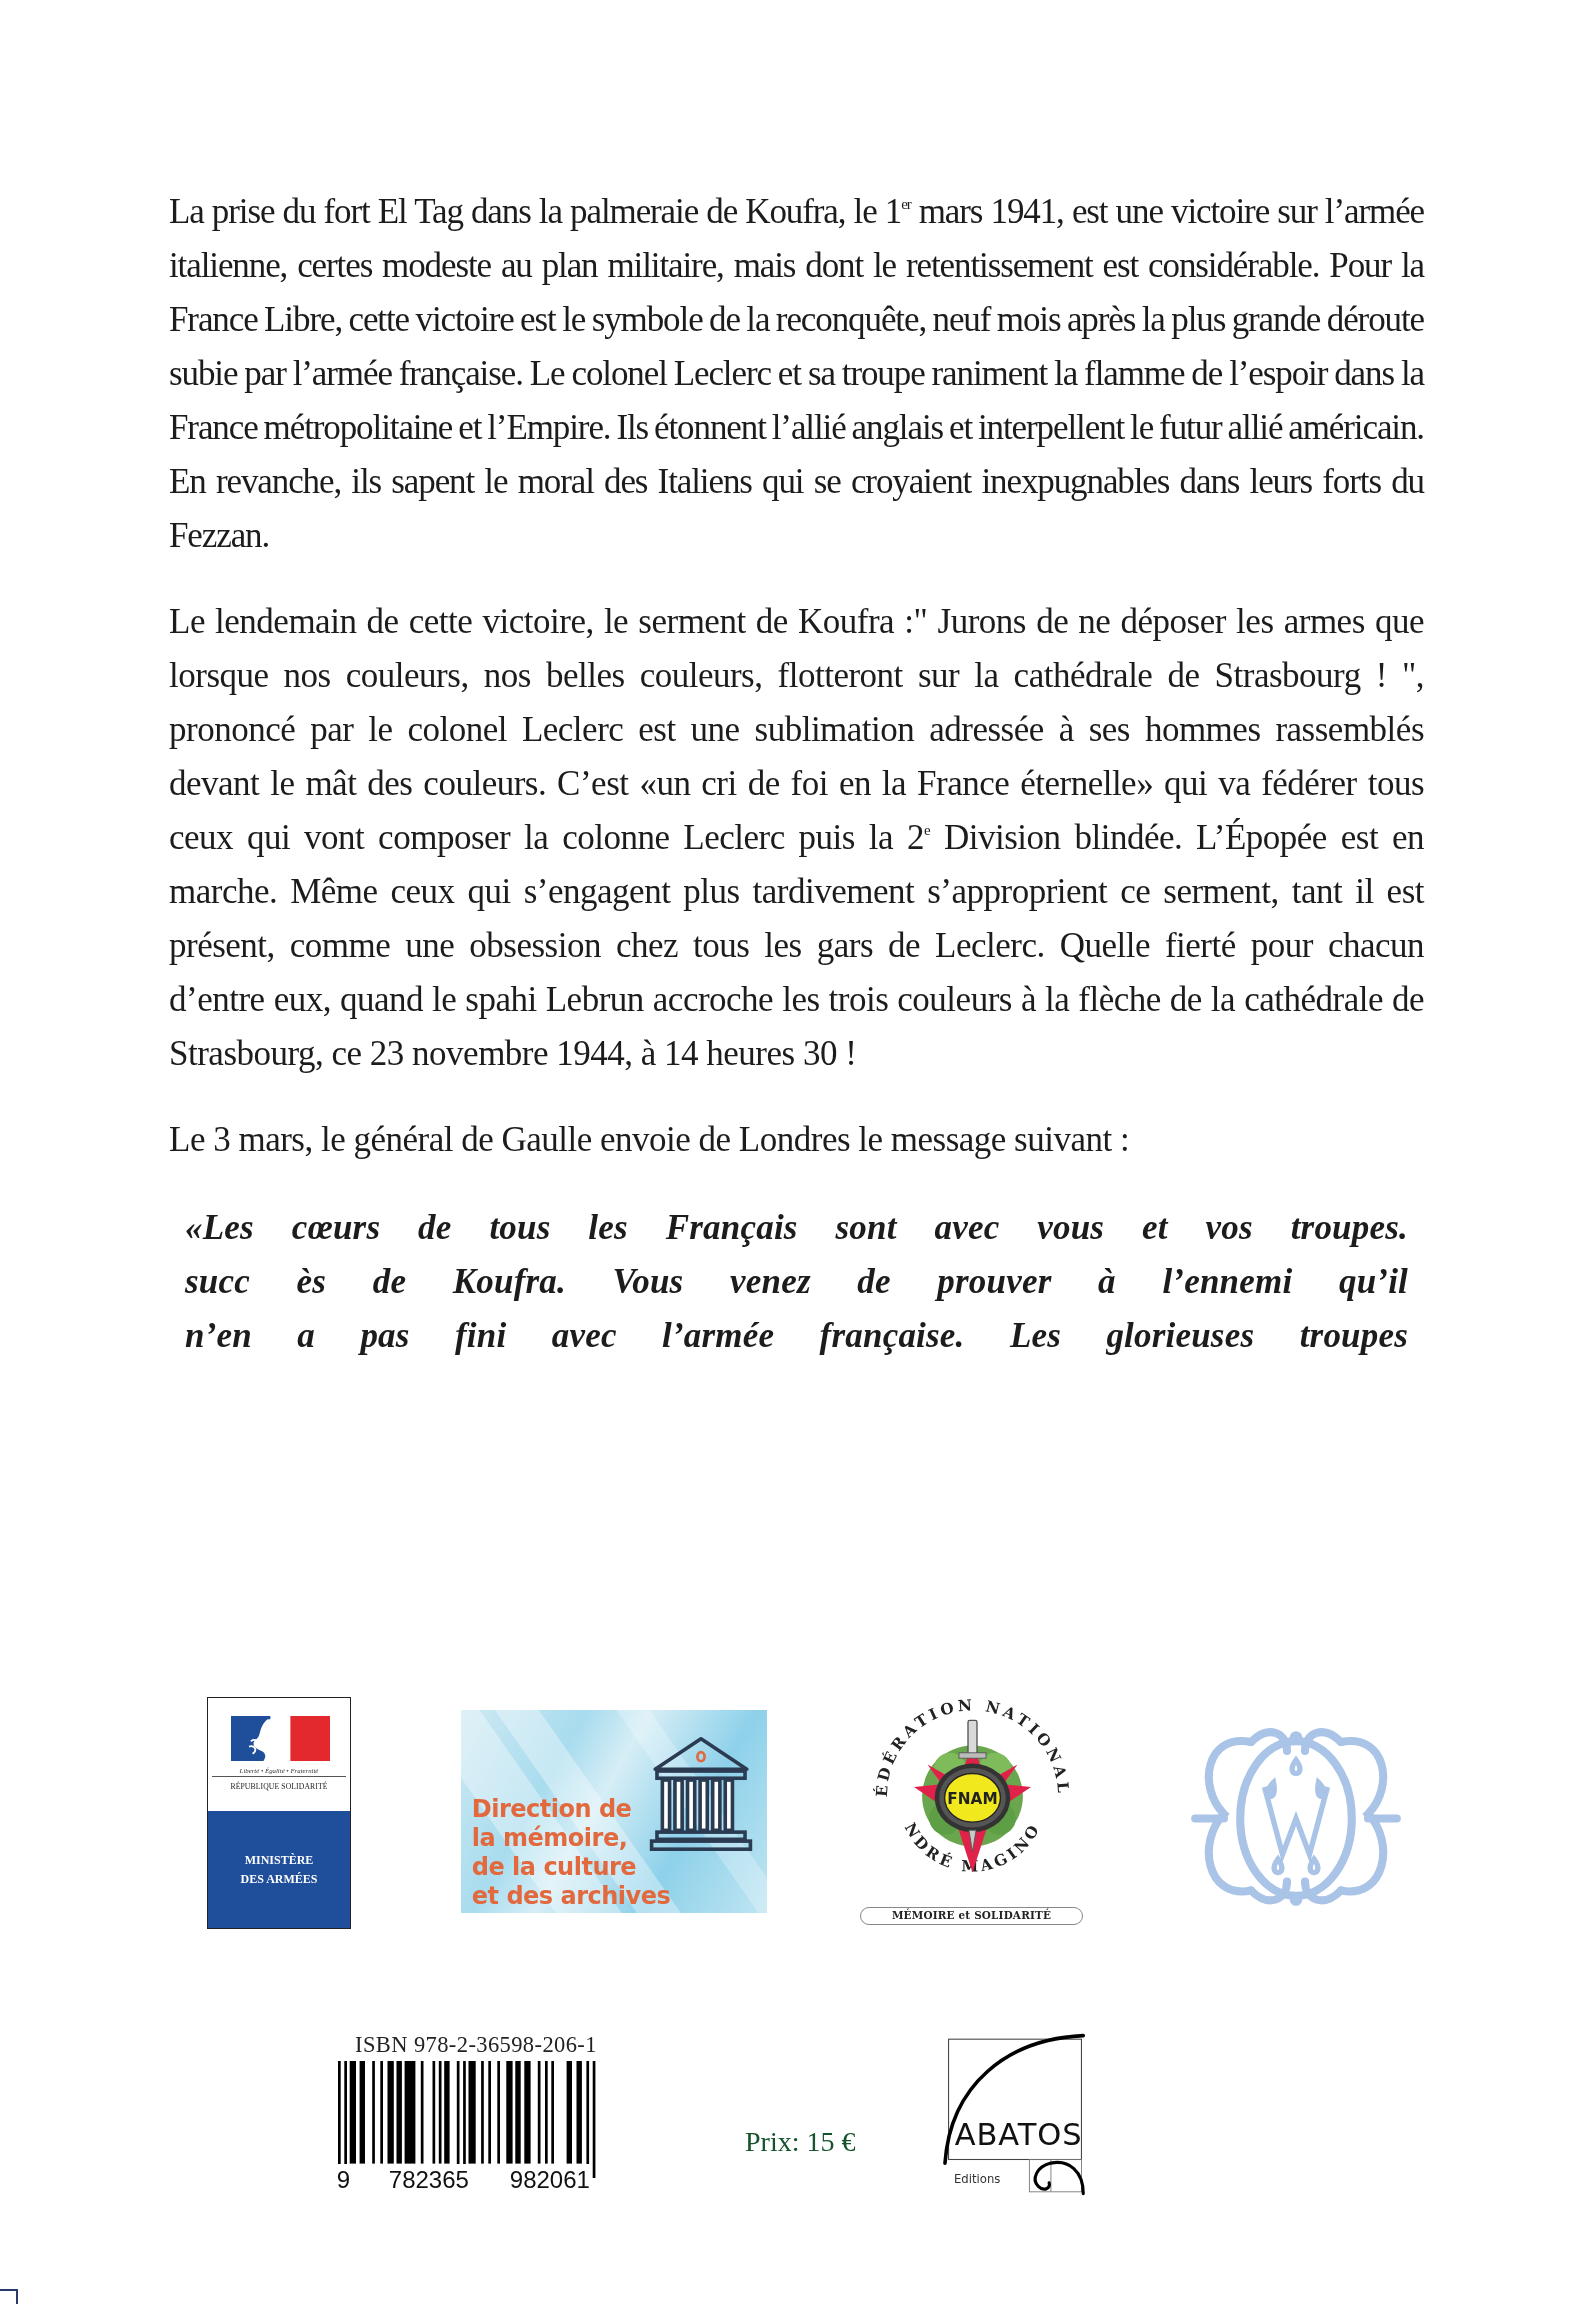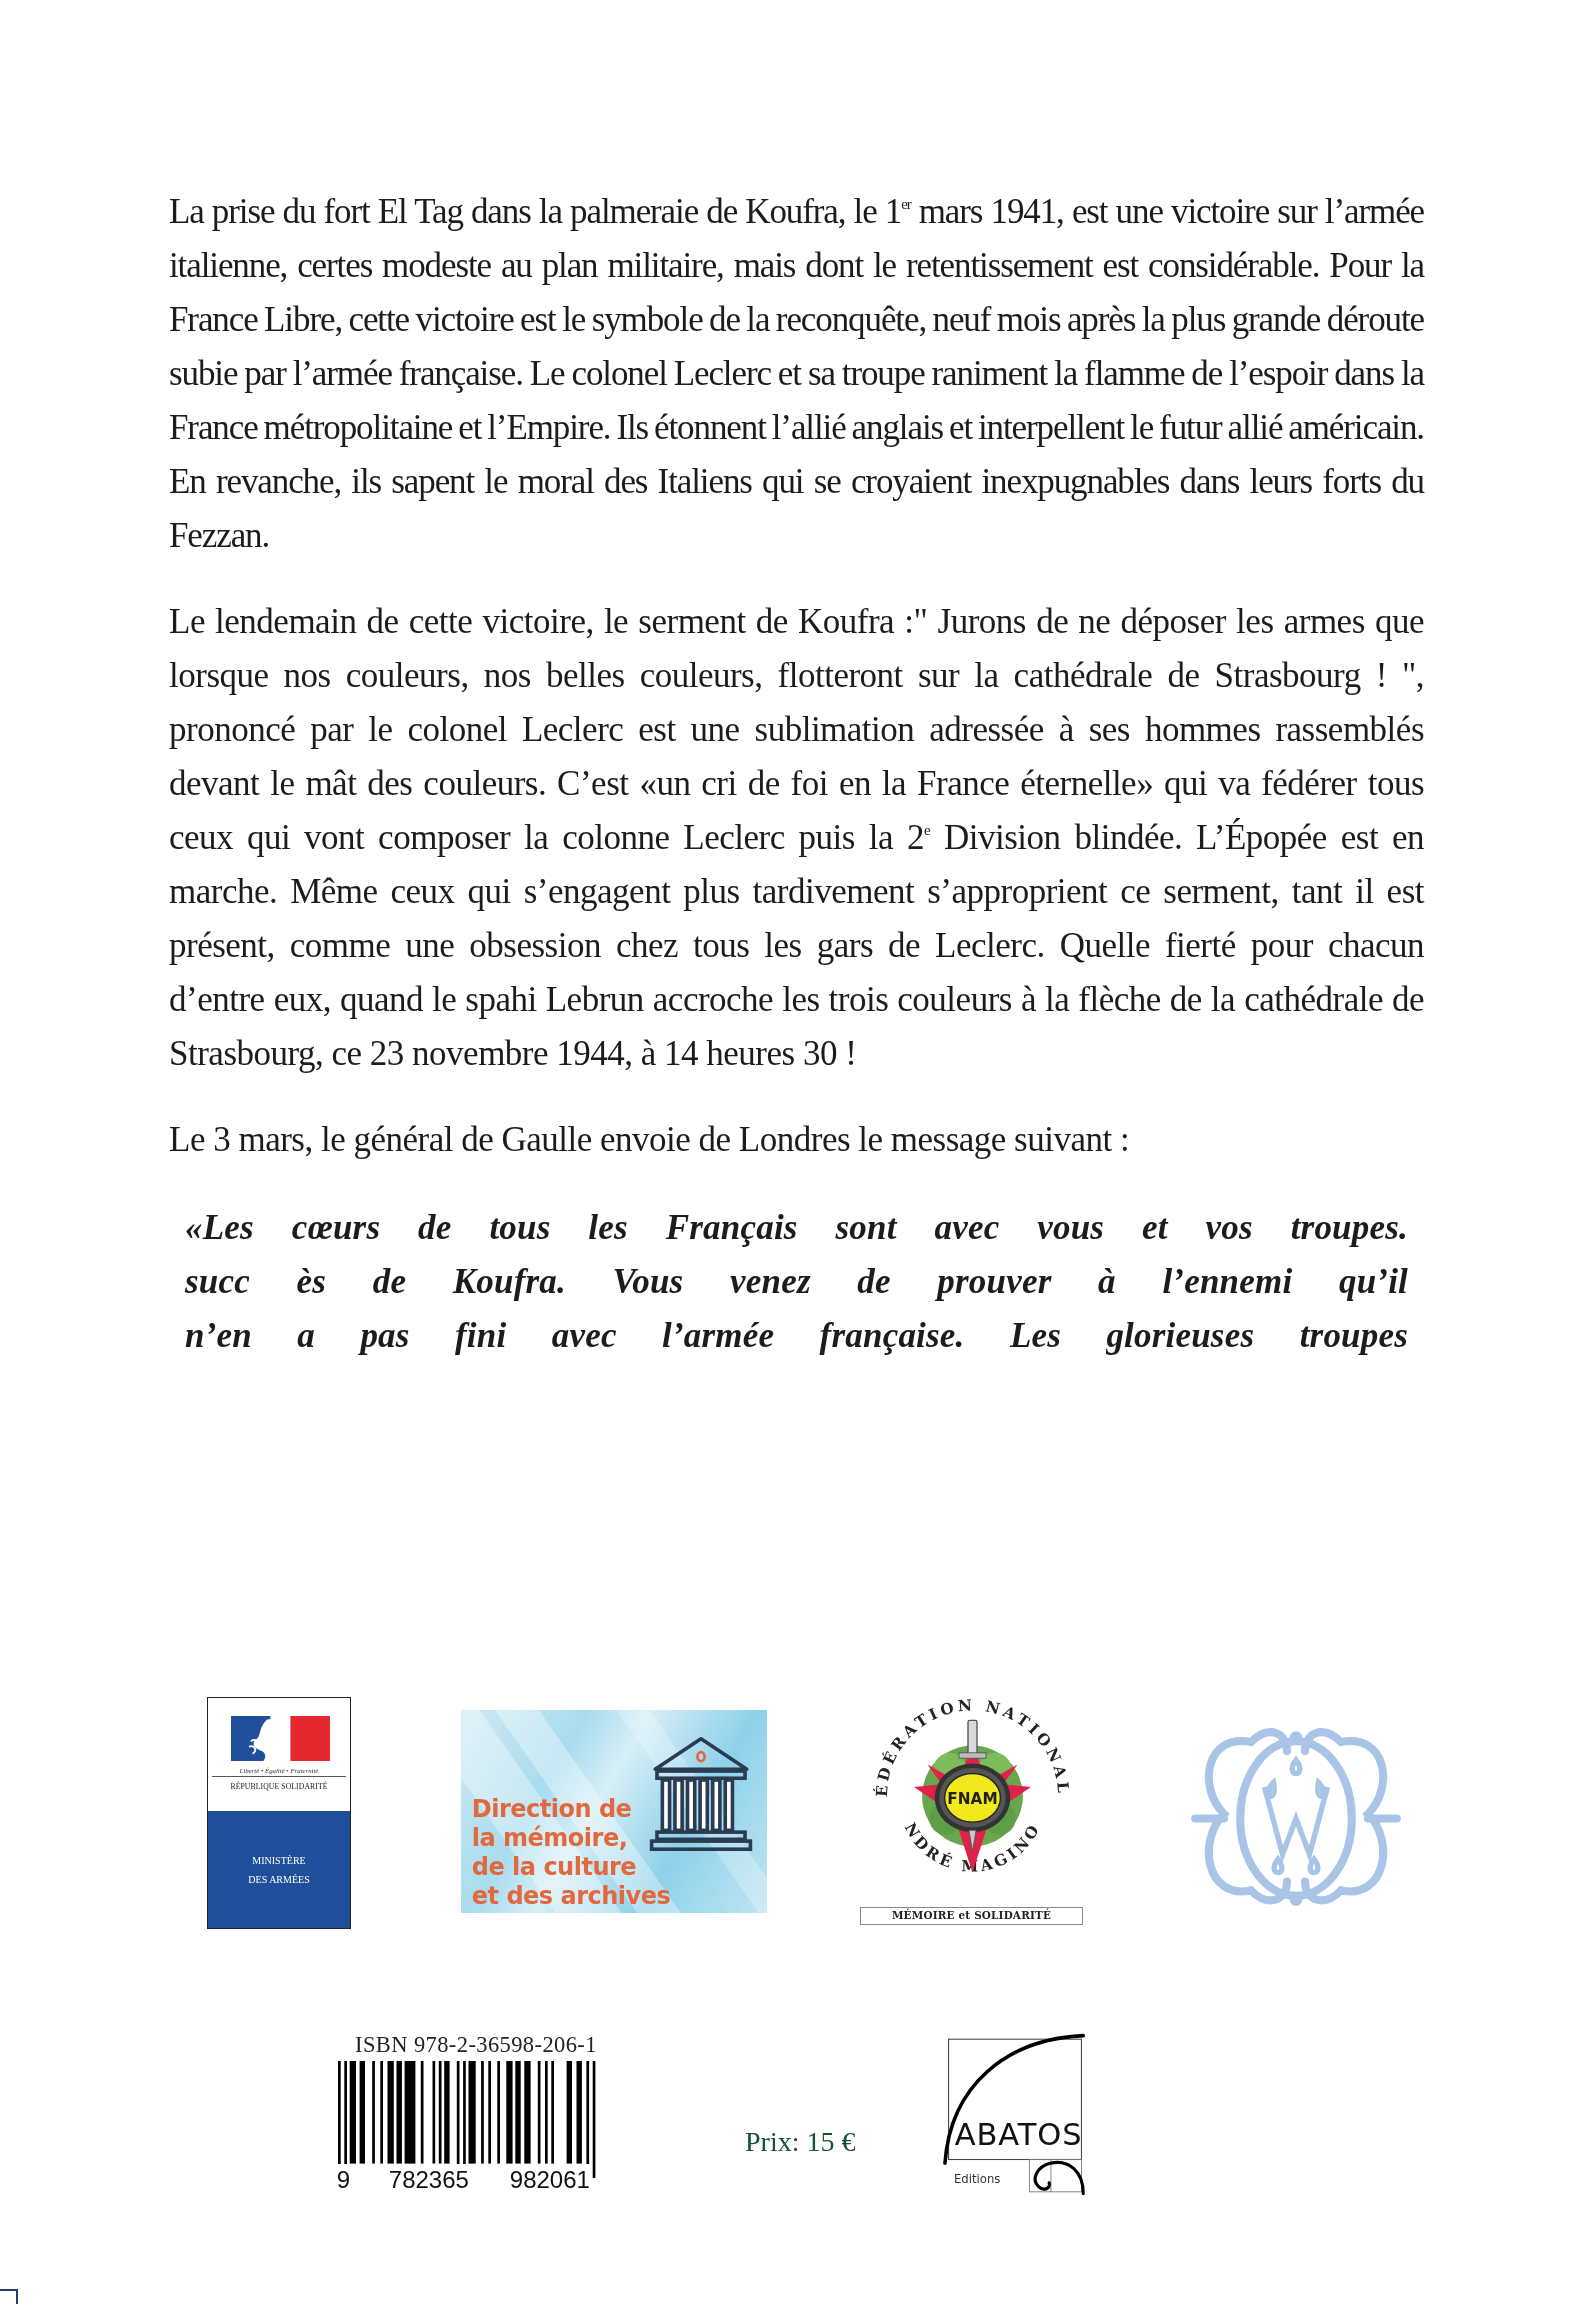--- a/index.html
+++ b/index.html
@@ -16,32 +16,32 @@
     .para.p3 { margin-bottom: 34px; letter-spacing: -0.5px; }
     .quote { font-style: italic; font-weight: bold; margin: 16px; text-align: justify; text-align-last: justify; letter-spacing: 0.2px; }
     .logo { position: absolute; }
 
     
     .ministere { left: 207px; top: 1697px; width: 144px; height: 232px; border: 1.4px solid #222; background: #fff; box-sizing: border-box; }
     .ministere .flag { position: absolute; left: 23.4px; top: 18px; width: 99px; height: 45px; }
     .ministere .motto { position: absolute; left: 3.6px; right: 3.6px; top: 69px; font-family: "Liberation Serif", serif; font-style: italic; font-size: 6.8px; color: #333; text-align: center; border-bottom: 0.9px solid #555; padding-bottom: 1.8px; }
     .ministere .rep { position: absolute; left: 3.6px; right: 3.6px; top: 84px; font-family: "Liberation Serif", serif; font-size: 7.7px; color: #222; text-align: center; letter-spacing: 0.1px; }
     .ministere .blue { position: absolute; left: 0; right: 0; top: 113px; bottom: 0; background: #1f4f9a; display: flex; align-items: center; justify-content: center; }
-    .ministere .blue span { color: #fff; font-family: "Liberation Serif", serif; font-weight: normal; font-size: 10px; line-height: 19px; text-align: center; }
+    .ministere .blue span { color: #fff; font-family: "Liberation Serif", serif; font-weight: bold; font-size: 12px; line-height: 19px; text-align: center; }
 
     
     .dmca { left: 461px; top: 1710px; width: 306px; height: 203px; background: linear-gradient(120deg, #cfe9f3 0%, #a8dcee 30%, #d6eef6 45%, #8ed1ea 70%, #bfe5f2 100%); overflow: hidden; }
     .dmca .streak { position: absolute; width: 54px; height: 360px; background: rgba(255,255,255,0.35); transform: rotate(-35deg); }
     .dmca .label { position: absolute; left: 10.8px; top: 85px; font-family: "DejaVu Sans", sans-serif; font-weight: bold; font-size: 24px; line-height: 29px; color: #e2683e; letter-spacing: -0.5px; }
     .dmca .temple { position: absolute; left: 187px; top: 25px; width: 106px; height: 117px; }
 
     
     .fnam { left: 860px; top: 1688px; width: 225px; height: 239px; }
     .fnam .badge { position: absolute; left: 0; top: 0; width: 225px; height: 207px; }
-    .fnam .motto-box { position: absolute; left: 0px; top: 219px; width: 223px; height: 18px; border: 1.4px solid #888; border-radius: 0; box-sizing: border-box; font-family: "DejaVu Serif", serif; font-weight: bold; font-size: 10.4px; line-height: 15.3px; color: #222; text-align: center; letter-spacing: 0.2px; }
+    .fnam .motto-box { position: absolute; left: 0px; top: 219px; width: 223px; height: 18px; border: 1.4px solid #888; border-radius: 9px; box-sizing: border-box; font-family: "DejaVu Serif", serif; font-weight: bold; font-size: 10.4px; line-height: 15.3px; color: #222; text-align: center; letter-spacing: 0.2px; }
 
     
     .monogram { left: 1188px; top: 1706px; width: 216px; height: 216px; }
 
     
     .isbn-label { position: absolute; left: 355px; top: 2032px; font-family: "Liberation Serif", serif; font-size: 22.5px; color: #222; letter-spacing: 0.4px; }
     .barcode { position: absolute; left: 338px; top: 2061px; width: 288px; height: 135px; }
     .barcode-digits { position: absolute; top: 2164px; font-family: "Liberation Sans", sans-serif; font-size: 24px; color: #111; background: #fff; padding: 0 1.8px; line-height: 31px; }
 
     .price { position: absolute; left: 709px; top: 2126px; font-family: "Liberation Serif", serif; font-size: 28px; color: #14532d; margin-left: 36px; }

